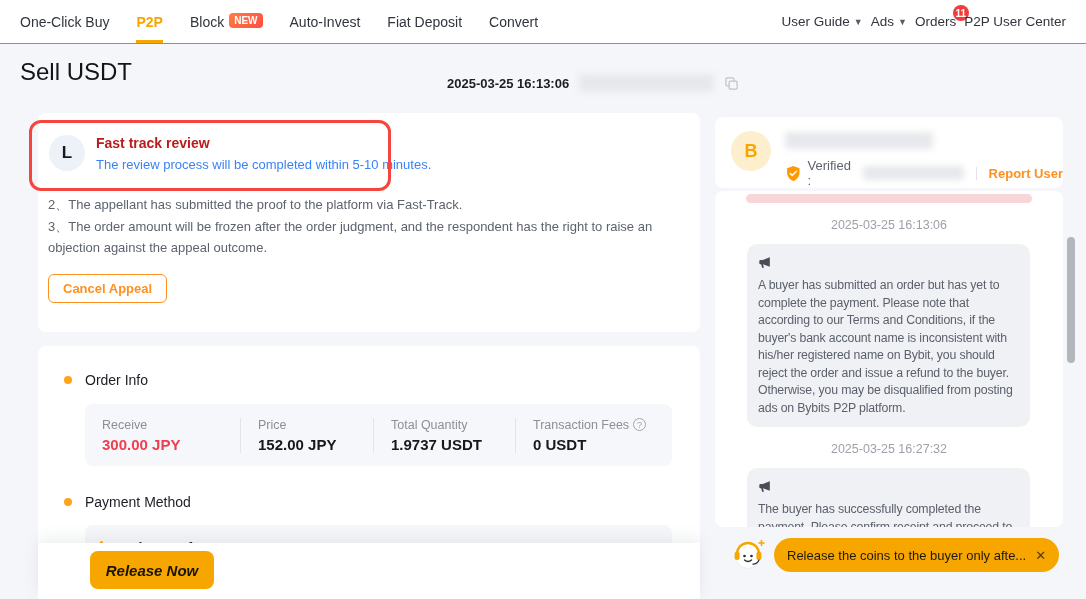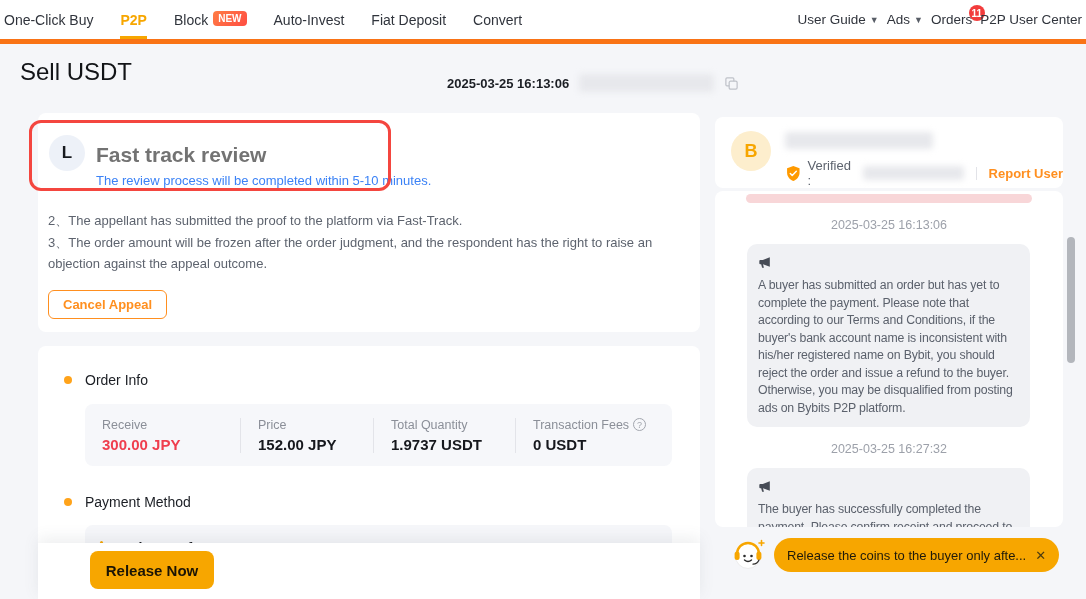--- a/index.html
+++ b/index.html
@@ -2,22 +2,22 @@
 <html><head>
 <meta charset="utf-8">
 <style>
   * { margin:0; padding:0; box-sizing:border-box; }
   html,body { width:1086px; height:599px; }
   body { font-family:"Liberation Sans", sans-serif; background:#f5f6f9; overflow:hidden; }
   .canvas { position:relative; width:1086px; height:599px; overflow:hidden; background:#f5f6f9; }
 
   
   .nav { position:absolute; left:0; top:0; width:1086px; height:44px; background:#fff;
-         border-bottom:5px solid #f97316; display:flex; align-items:stretch; justify-content:space-between;
-         padding:0 4px; z-index:20; }
+         border-bottom:1px solid #f97316; display:flex; align-items:stretch; justify-content:space-between;
+         padding:0 20px; z-index:20; }
   .nav-group { display:flex; align-items:stretch; }
   .nav-item { display:flex; align-items:center; font-size:14px; color:#30343c; margin-right:27px;
               cursor:pointer; position:relative; white-space:nowrap; }
   .nav-item.active { color:#f7a600; font-weight:700; border-bottom:3px solid #f7a600; padding-top:3px; }
   .badge-new { margin-left:5px; background:linear-gradient(135deg,#ff7d45,#ff4d42); color:#fff;
                font-size:10px; font-weight:700; padding:2px 5px; border-radius:4px; transform:translateY(-1px); }
   .nav-right .nav-item { margin-right:0; margin-left:8px; font-size:13.5px; color:#30343c;justify-content:center; }
   .caret { font-size:9px; color:#585d66; margin-left:4px; }
   .orders-wrap { position:relative; }
   .badge-count { position:absolute; top:5px; right:-13px; min-width:16px; height:16px; border-radius:8px;
@@ -35,21 +35,21 @@
   
   .card { position:absolute; background:#fff; border-radius:8px; }
 
   
   .card1 { left:38px; top:113px; width:662px; height:219px; }
   .red-annotation { position:absolute; left:29px; top:120px; width:362px; height:71px;
                     border:3px solid #f4463f; border-radius:12px; pointer-events:none; z-index:6; }
   .appeal-head { display:flex; align-items:flex-start; gap:11px; padding:22px 10px 0 11px; }
   .clock-circle { width:36px; height:36px; border-radius:50%; background:#edf1f8; display:flex;
                   align-items:center; justify-content:center; font-size:17px; font-weight:800; color:#171a1f; flex:none; }
-  .appeal-title { font-size:21px; font-weight:700; color:#737373; margin-top:8px; }
+  .appeal-title { font-size:14px; font-weight:700; color:#b91c1c; margin-top:0px; }
   .appeal-sub { font-size:13px; color:#3b82f6; margin-top:6px; }
   .appeal-notes { margin:22px 0 0 10px; width:608px; font-size:13px; color:#5d636e; line-height:21px; }
   .appeal-notes div { margin-bottom:1px; }
   .btn-cancel-appeal { display:inline-block; margin:15px 0 0 10px; padding:6px 14px; border:1px solid #ff8f1f;
                        border-radius:6px; color:#ff8f1f; font-size:13px; font-weight:700; background:#fff; cursor:pointer; }
 
   
   .card2 { left:38px; top:346px; width:662px; height:253px; }
   .sec-row { display:flex; align-items:center; gap:13px; padding-left:26px; }
   .sec-row.first { padding-top:26px; }
@@ -72,21 +72,21 @@
               padding:15px 0 0 15px; overflow:hidden; }
   .pay-method { display:flex; align-items:center; gap:9px; }
   .pay-bar { width:3px; height:15px; background:#f7a600; border-radius:2px; }
   .pay-name { font-size:14px; font-weight:700; color:#16181d; }
 
   
   .footer-bar { position:absolute; left:38px; top:543px; width:662px; height:56px; background:#fff;
                 box-shadow:0 -5px 14px rgba(90,95,110,0.10); z-index:10; }
   .btn-release { position:absolute; left:52px; top:8px; width:124px; height:38px; background:#f7a600;
                  border:none; border-radius:8px; font-family:inherit; font-size:15px; font-weight:700;
-                 color:#1b1405; cursor:pointer; }
+                 color:#1b1405; cursor:pointer;font-style:italic; }
 
   
   .cardA { left:715px; top:117px; width:348px; height:71px; padding:14px 0 0 16px; display:flex; gap:14px; }
   .avatar { width:40px; height:40px; border-radius:50%; background:#fdeecd; color:#f7a600; font-size:18px;
             font-weight:800; display:flex; align-items:center; justify-content:center; flex:none; }
   .redact.name { width:148px; height:17px; margin-top:1px; }
   .verified-row { display:flex; align-items:center; gap:6px; margin-top:9px; }
   .shield { width:17px; height:17px; }
   .verified-label { font-size:13px; color:#5d636e; }
   .redact.kyc { width:103px; height:14px; }

